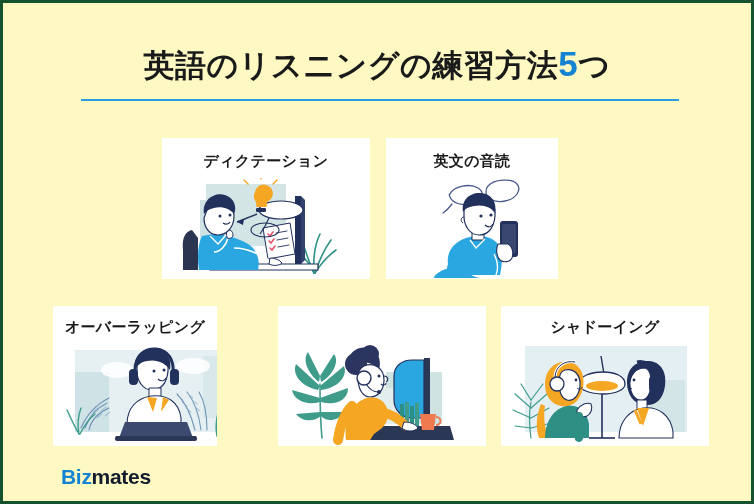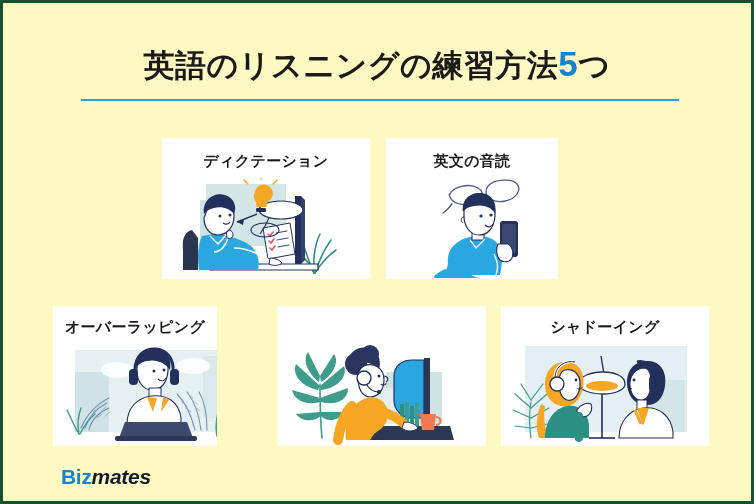--- a/index.html
+++ b/index.html
@@ -95,21 +95,21 @@
   .logo {
     position: absolute;
     left: 18px;
     bottom: 14px;
     font-size: 21px;
     font-weight: 700;
     letter-spacing: -0.3px;
     line-height: 1;
   }
   .logo .biz   { color: #1383d2; margin-left: 40px; }
-  .logo .mates { color: #121c2e; font-style: italic; }
+  .logo .mates { color: #121c2e; }
 
   svg { display: block; }
 </style>
 </head>
 <body>
 
 <div class="slide">
 
   <div class="title-block">
     <span class="title-text"><span>英語のリスニングの練習方法</span><span class="num">5</span><span>つ</span></span>

